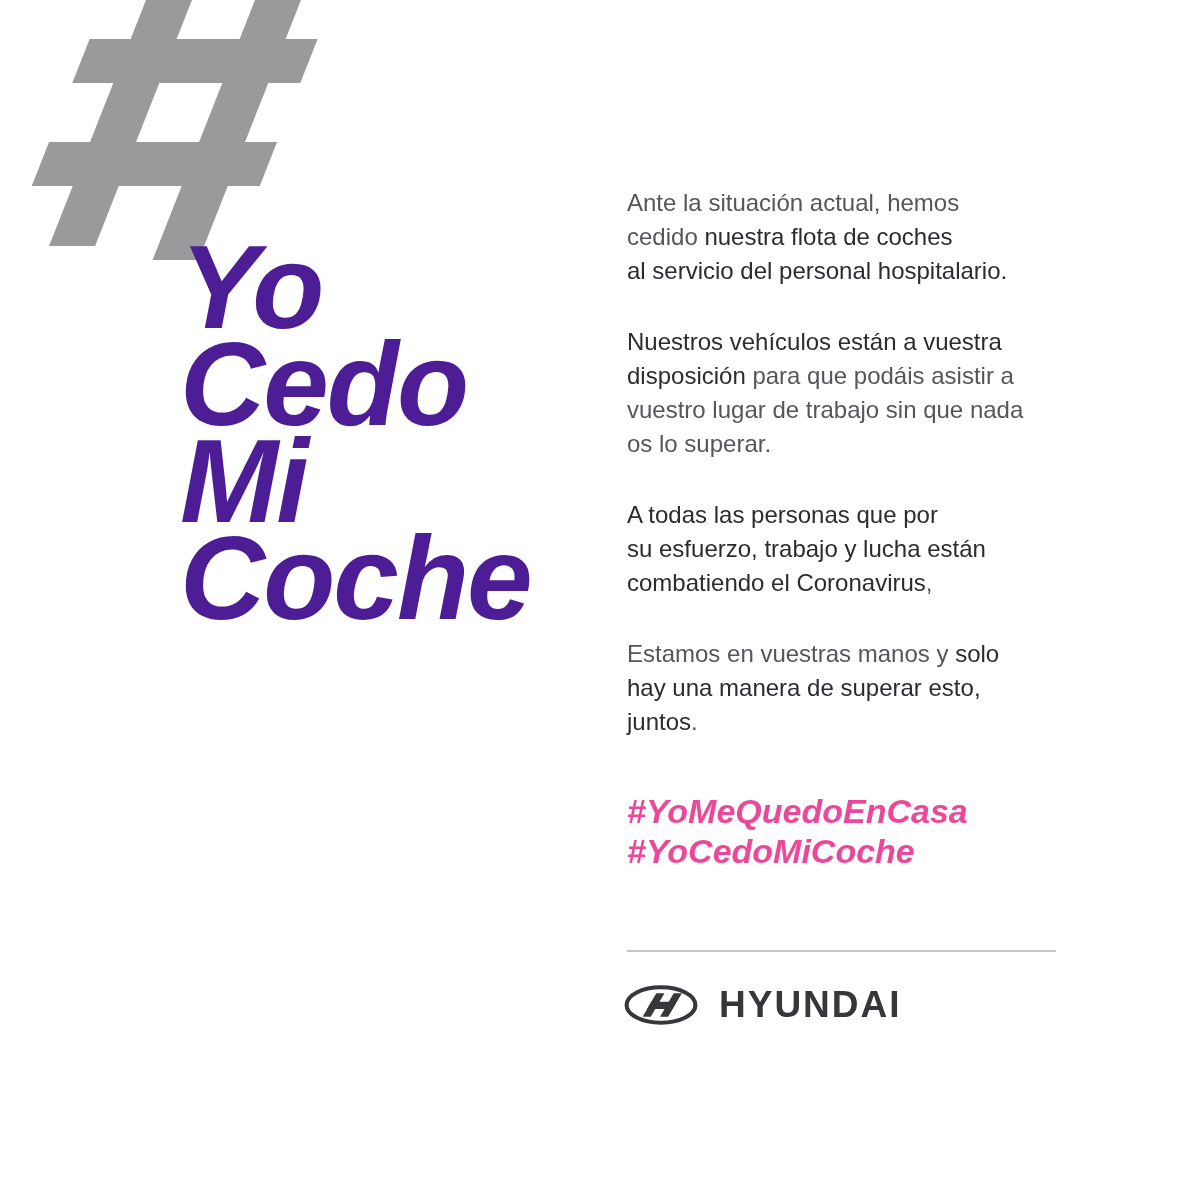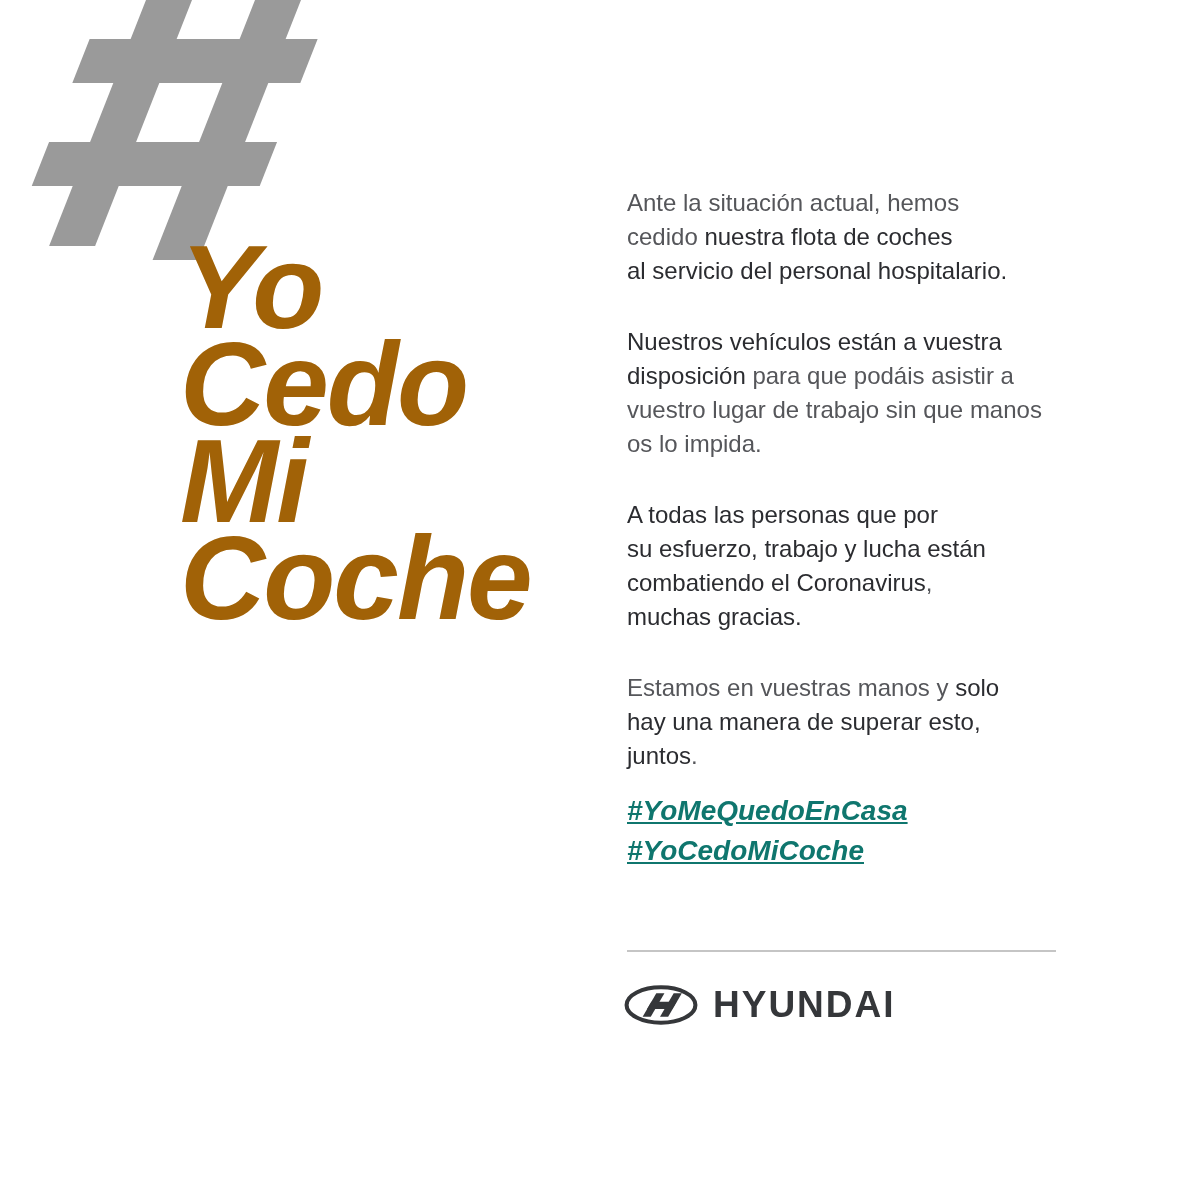--- a/index.html
+++ b/index.html
@@ -28,21 +28,21 @@
   
   .title {
     position: absolute;
     left: 180px;
     top: 239px;
     font-size: 118px;
     line-height: 97px;
     font-weight: 700;
     font-style: italic;
     letter-spacing: -2px;
-    color: #a16207;
+    color: #4c1d95;
   }
 
   
   .copy {
     position: absolute;
     left: 627px;
     top: 186px;
     width: 560px;
     font-size: 24px;
     line-height: 34px;
@@ -54,47 +54,46 @@
   }
   .copy p:last-child { margin-bottom: 0; }
   .copy .r { font-weight: 400; color: #55565a; }
   .copy .b { font-weight: 400; color: #2b2c30; }
 
   
   .tags {
     position: absolute;
     left: 627px;
     top: 791px;
-    font-size: 28px;
+    font-size: 34px;
     line-height: 40px;
     font-weight: 700;
     font-style: italic;
-    color: #0f766e;
+    color: #ec4899;
     white-space: nowrap;
-    text-decoration: underline;
   }
 
   
   .divider {
     position: absolute;
     left: 627px;
     top: 950px;
     width: 429px;
     height: 2px;
     background: #c5c5c5;
   }
 
   
   .brand {
     position: absolute;
     left: 624px;
     top: 984px;
     display: flex;
     align-items: center;
-    gap: 15px;
+    gap: 21px;
   }
   .brand .mark-svg {
     width: 74px;
     height: 40px;
     display: block;
   }
   .wordmark {
     font-size: 37px;
     font-weight: 700;
     letter-spacing: 2px;
@@ -117,22 +116,22 @@
 
   <div class="title">
     <div>Yo</div>
     <div>Cedo</div>
     <div>Mi</div>
     <div>Coche</div>
   </div>
 
   <div class="copy">
       <p><span class="r">Ante la situación actual, hemos</span><br><span class="r">cedido </span><span class="b">nuestra flota de coches</span><br><span class="b">al servicio del personal hospitalario.</span></p>
-      <p><span class="b">Nuestros vehículos están a vuestra</span><br><span class="b">disposición</span><span class="r"> para que podáis asistir a</span><br><span class="r">vuestro lugar de trabajo sin que manos</span><br><span class="r">os lo impida.</span></p>
-      <p><span class="b">A todas las personas que por</span><br><span class="b">su esfuerzo, trabajo y lucha están</span><br><span class="b">combatiendo el Coronavirus</span><span class="r">,</span><br><span class="b">muchas gracias.</span></p>
+      <p><span class="b">Nuestros vehículos están a vuestra</span><br><span class="b">disposición</span><span class="r"> para que podáis asistir a</span><br><span class="r">vuestro lugar de trabajo sin que nada</span><br><span class="r">os lo superar.</span></p>
+      <p><span class="b">A todas las personas que por</span><br><span class="b">su esfuerzo, trabajo y lucha están</span><br><span class="b">combatiendo el Coronavirus</span><span class="r">,</span><br></p>
       <p><span class="r">Estamos en vuestras manos y </span><span class="b">solo</span><br><span class="b">hay una manera de superar esto,</span><br><span class="b">juntos</span><span class="r">.</span></p>
     </div>
 
   <div class="tags">
     <div>#YoMeQuedoEnCasa</div>
     <div>#YoCedoMiCoche</div>
   </div>
 
   <div class="divider"></div>
 

